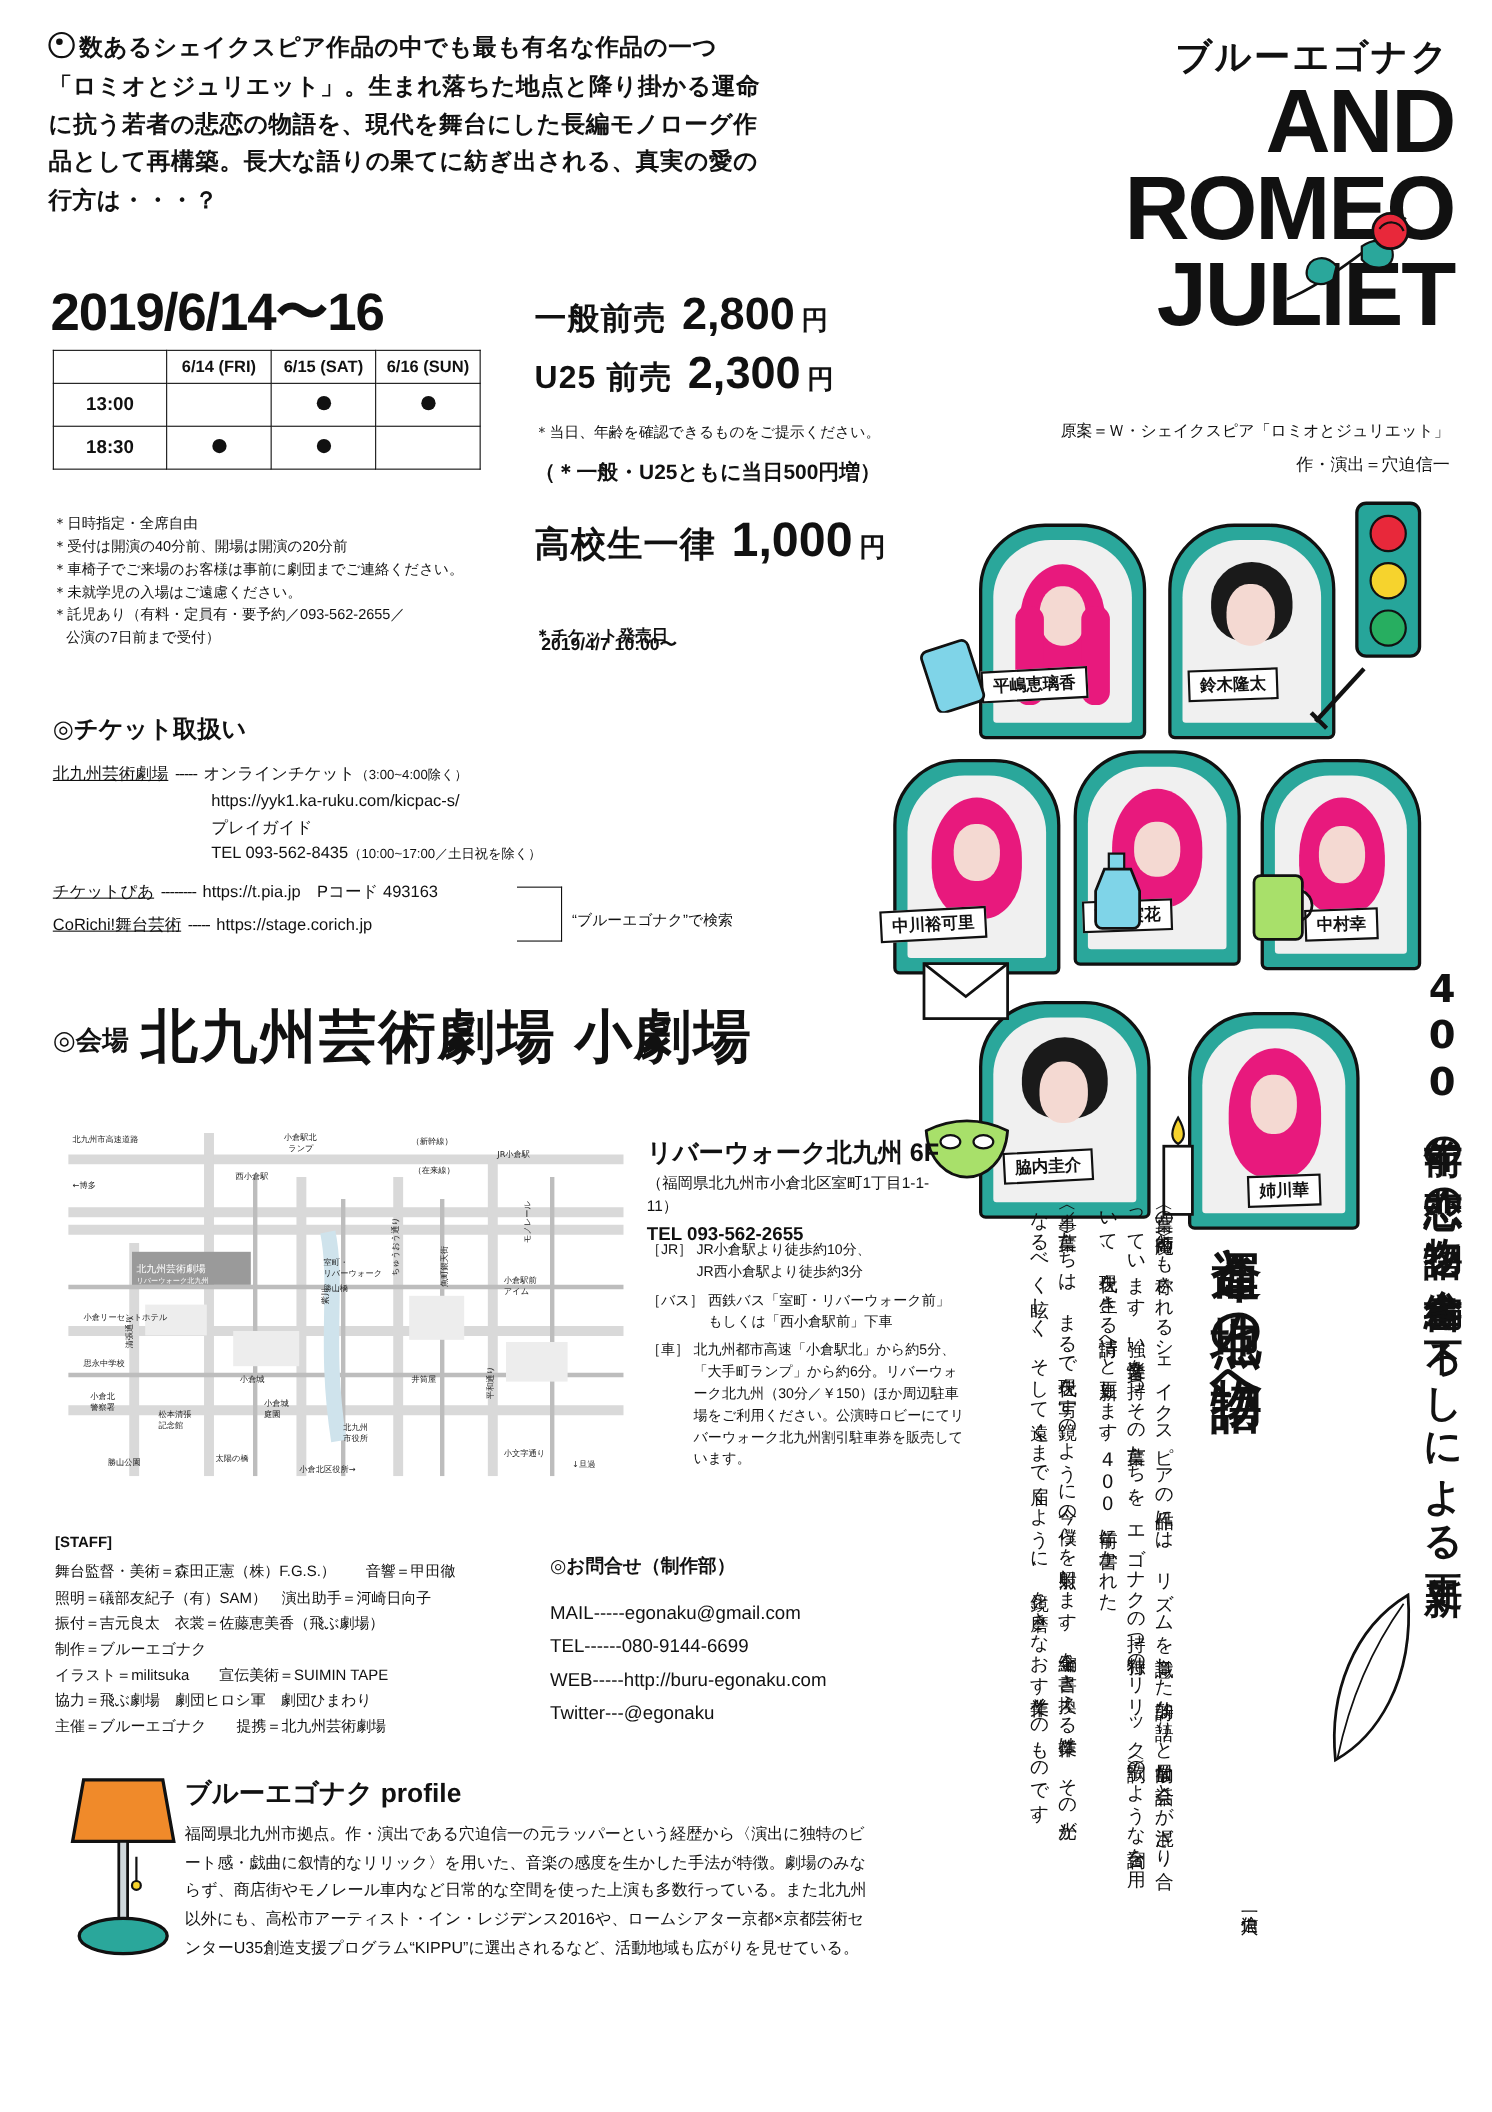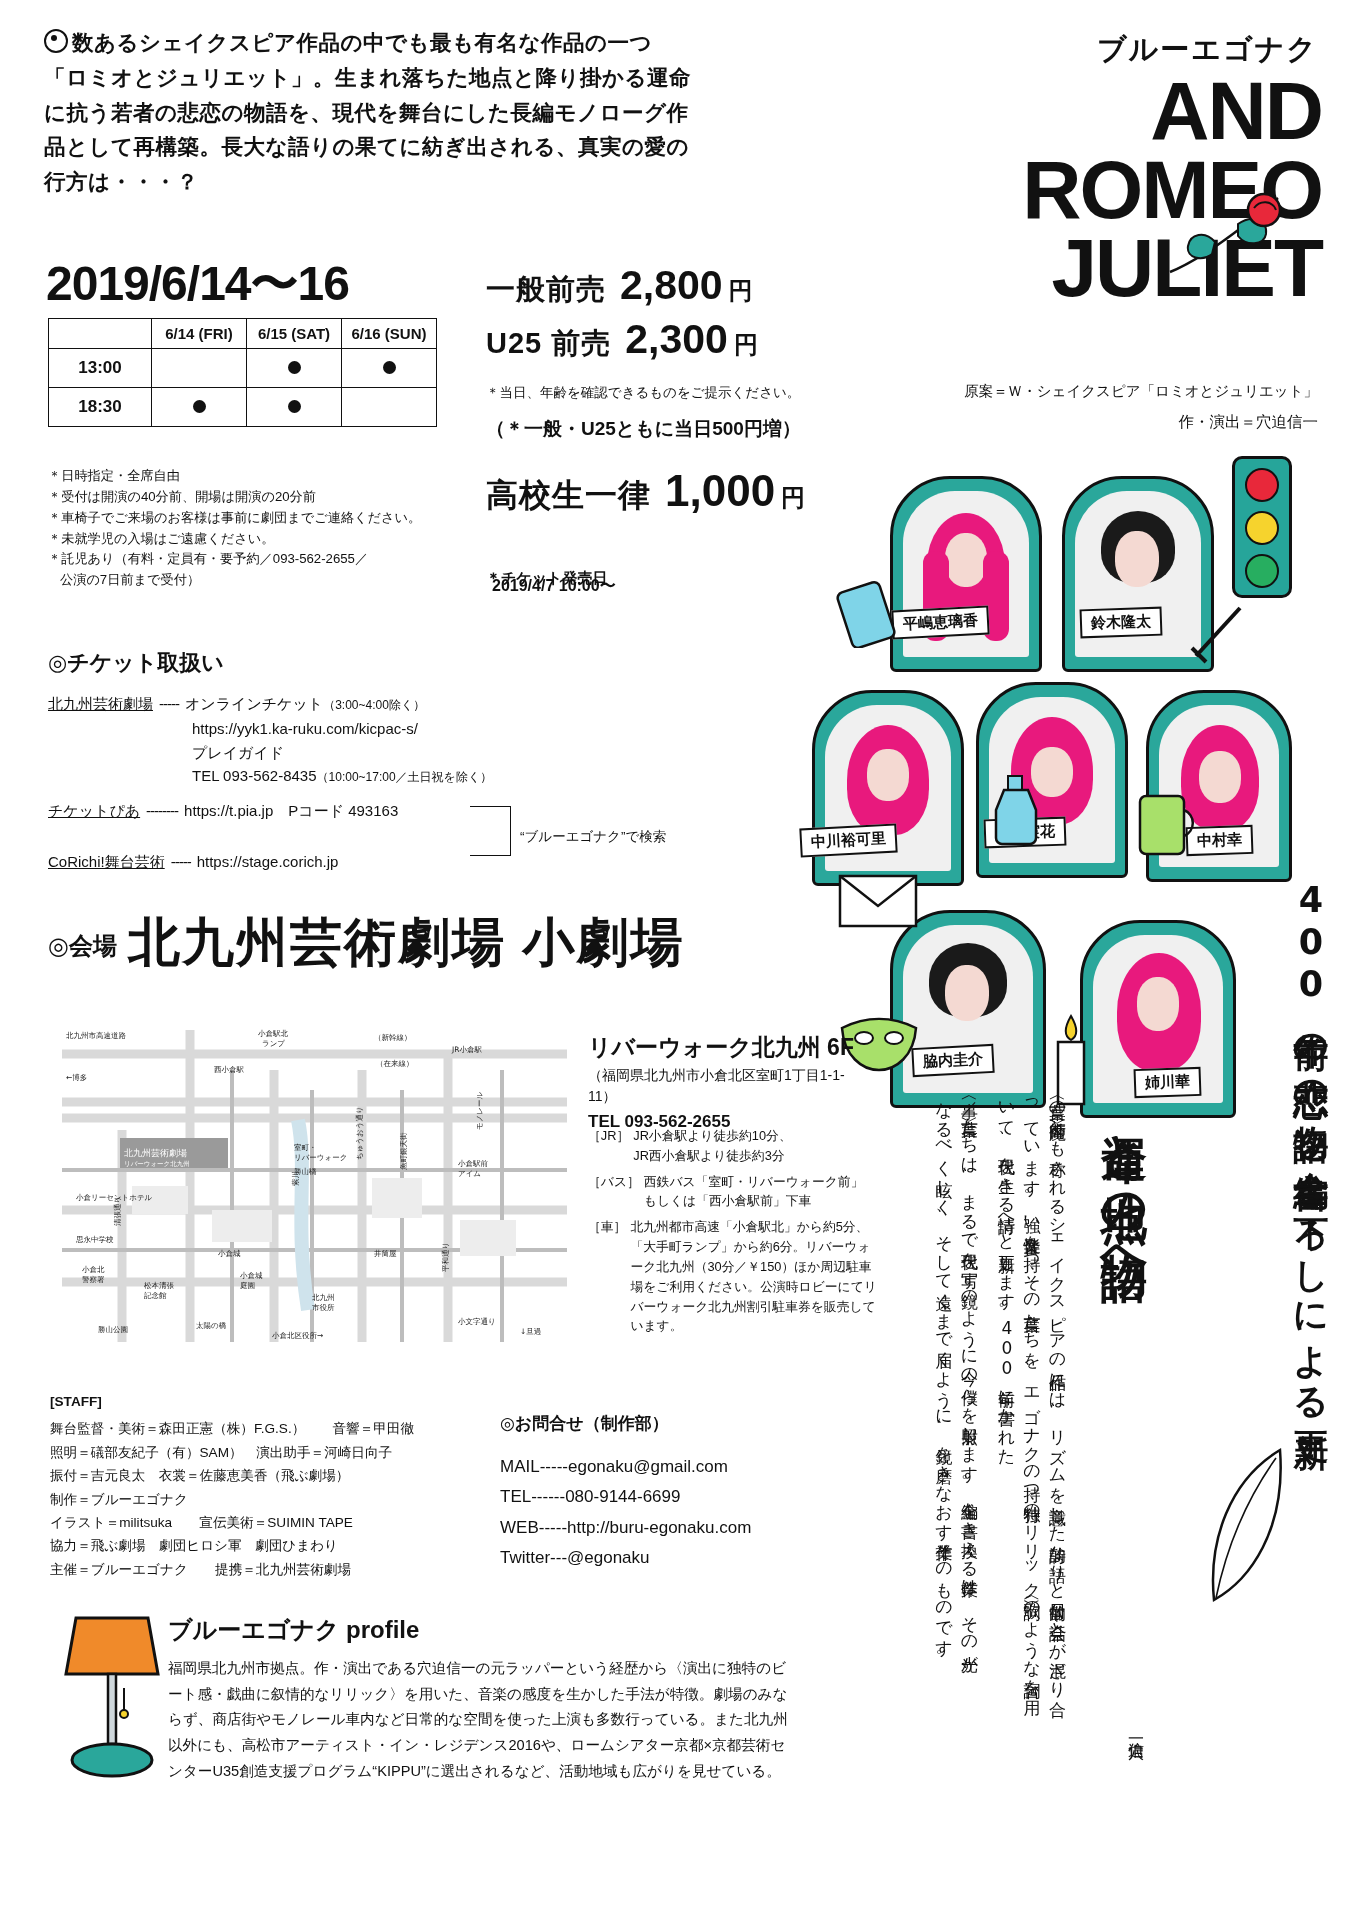--- a/index.html
+++ b/index.html
@@ -32,21 +32,21 @@
   .pval{font-size:41px;font-weight:700;margin-left:14px;}
   .pyen{font-size:24px;font-weight:700;margin-left:6px;}
   #pnote1{left:486px;top:384px;font-size:13.5px;}
   #pnote2{left:486px;top:416px;font-size:19px;font-weight:600;}
   #hsrow{left:486px;top:466px;display:flex;align-items:baseline;}
   #hsrow .plabel{font-size:32px;}
   #hsrow .pval{font-size:44px;}
   #saleTitle{left:486px;top:569px;font-size:15px;font-weight:600;}
   #saleDate{left:492px;top:576px;font-size:16px;font-weight:600;}
   
-  #brand{right:38px;top:30px;font-size:29px;font-weight:700;letter-spacing:2px;text-align:right;width:420px;}
+  #brand{right:38px;top:30px;font-size:33px;font-weight:700;letter-spacing:2px;text-align:right;width:420px;}
   #bigtitle{right:34px;top:72px;width:430px;text-align:right;font-size:82px;line-height:.96;font-weight:800;letter-spacing:-2px;}
   #credit1{right:38px;top:382px;font-size:14.5px;text-align:right;width:430px;}
   #credit2{right:38px;top:412px;font-size:15.5px;text-align:right;width:430px;}
   
   #rose{left:1160px;top:190px;width:130px;height:90px;}
   
   #traffic{left:1232px;top:456px;width:54px;height:136px;background:#26a59a;border:3px solid #111;border-radius:10px;}
   #traffic i{display:block;width:30px;height:30px;border-radius:50%;margin:9px auto 0;border:2.5px solid #111;}
   
   .frame{position:absolute;background:#2aa79b;border:3px solid #111;}
@@ -284,21 +284,21 @@
     <div>プレイガイド</div>
     <div>
       <span>TEL 093-562-8435</span><span class="small">（10:00~17:00／土日祝を除く）</span>
     </div>
   </div>
   <div class="trow" style="margin-top:12px;">
     <span class="tname">チケットぴあ</span>
     <span class="tdash">--------</span>
     <span>https://t.pia.jp　Pコード 493163</span>
   </div>
-  <div class="trow" style="margin-top:28px;">
+  <div class="trow" style="margin-top:7px;">
     <span class="tname">CoRichi!舞台芸術</span>
     <span class="tdash">-----</span>
     <span>https://stage.corich.jp</span>
   </div>
 </div>
 <div class="bracket"></div>
 <div id="searchNote" class="abs">“ブルーエゴナク”で検索</div>
 
 <div id="venueHead" class="abs">◎会場</div>
 <div id="venueName" class="abs">北九州芸術劇場 小劇場</div>

